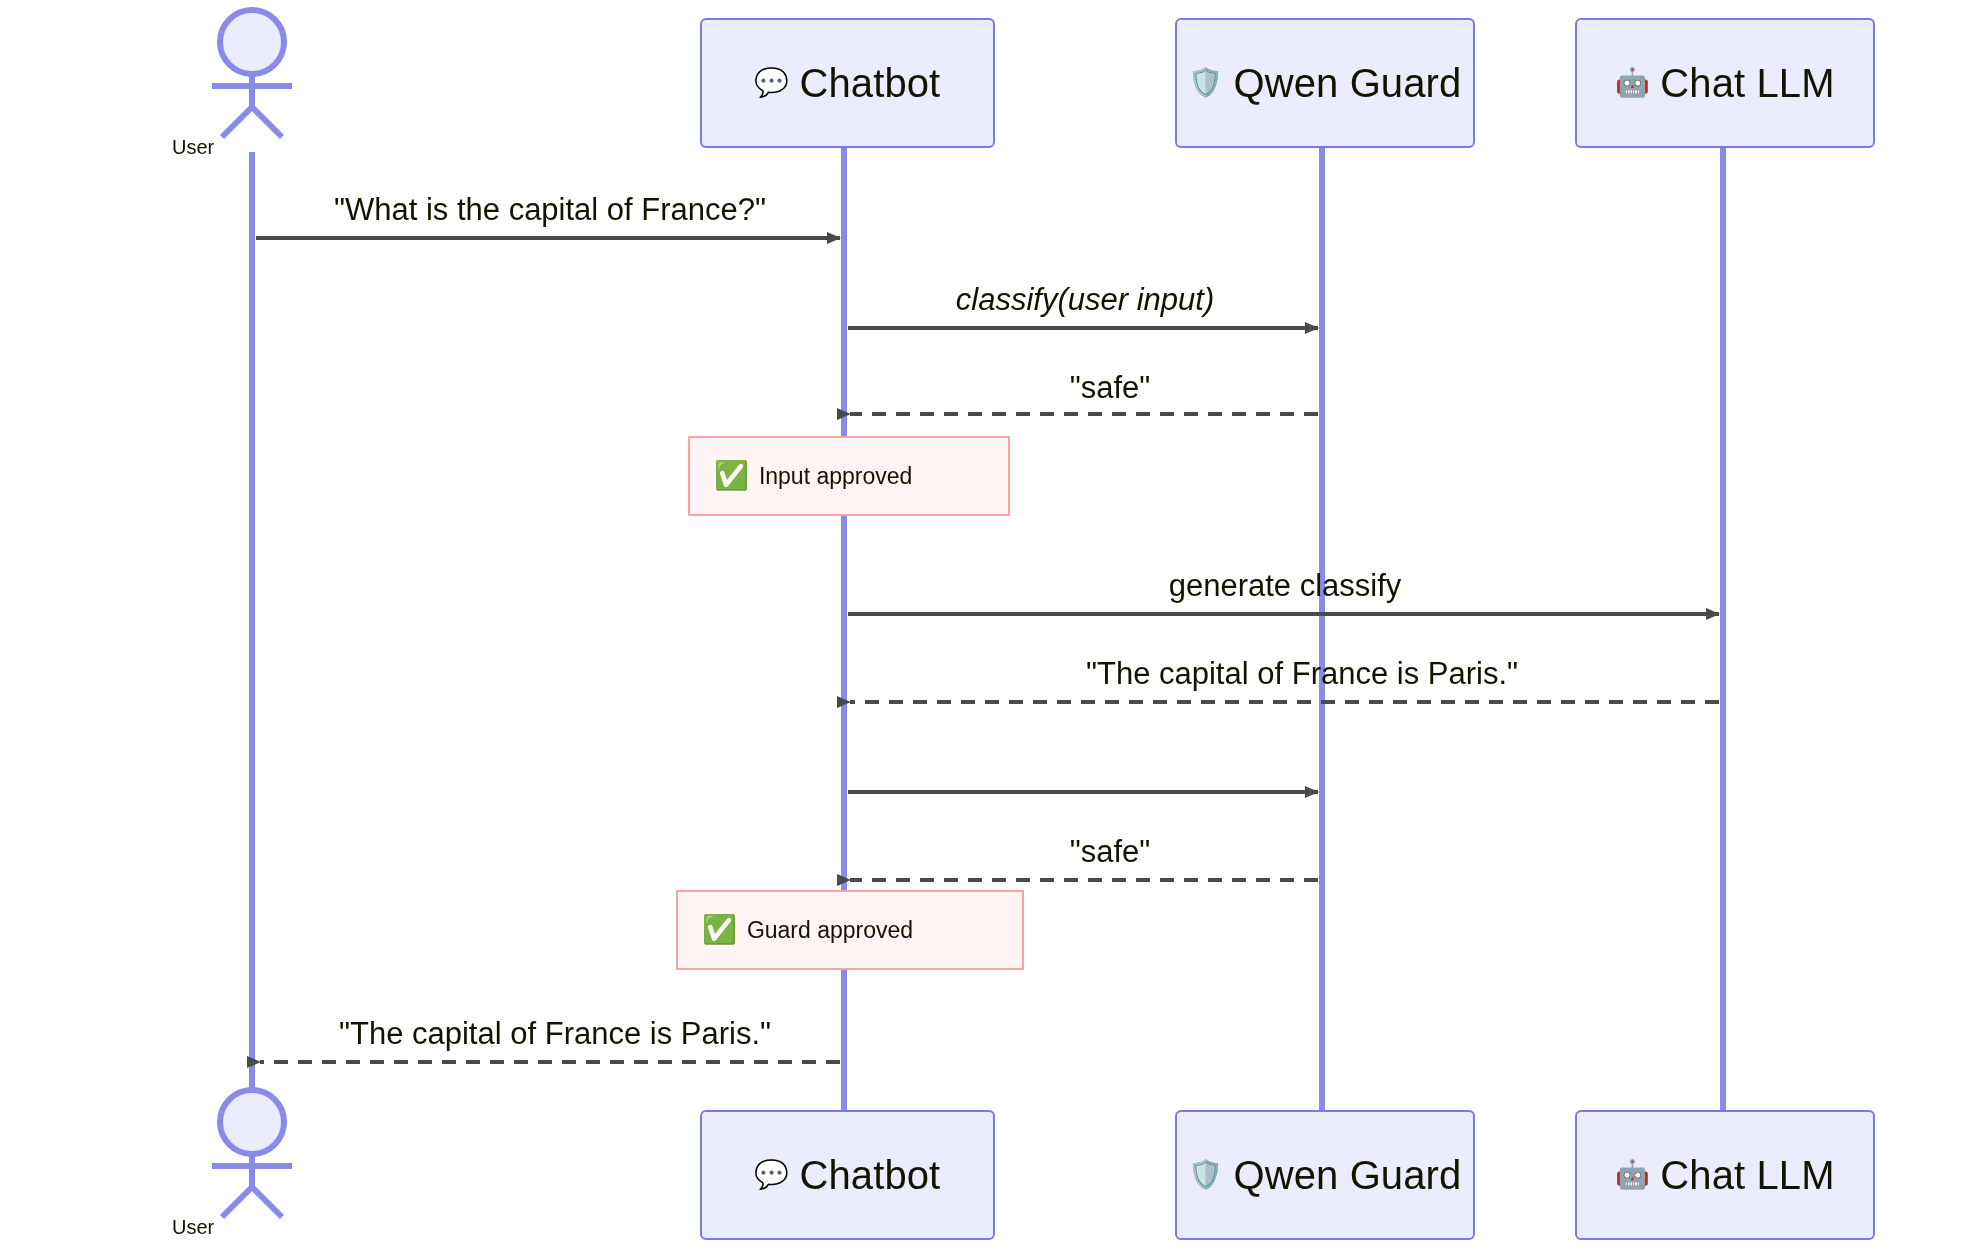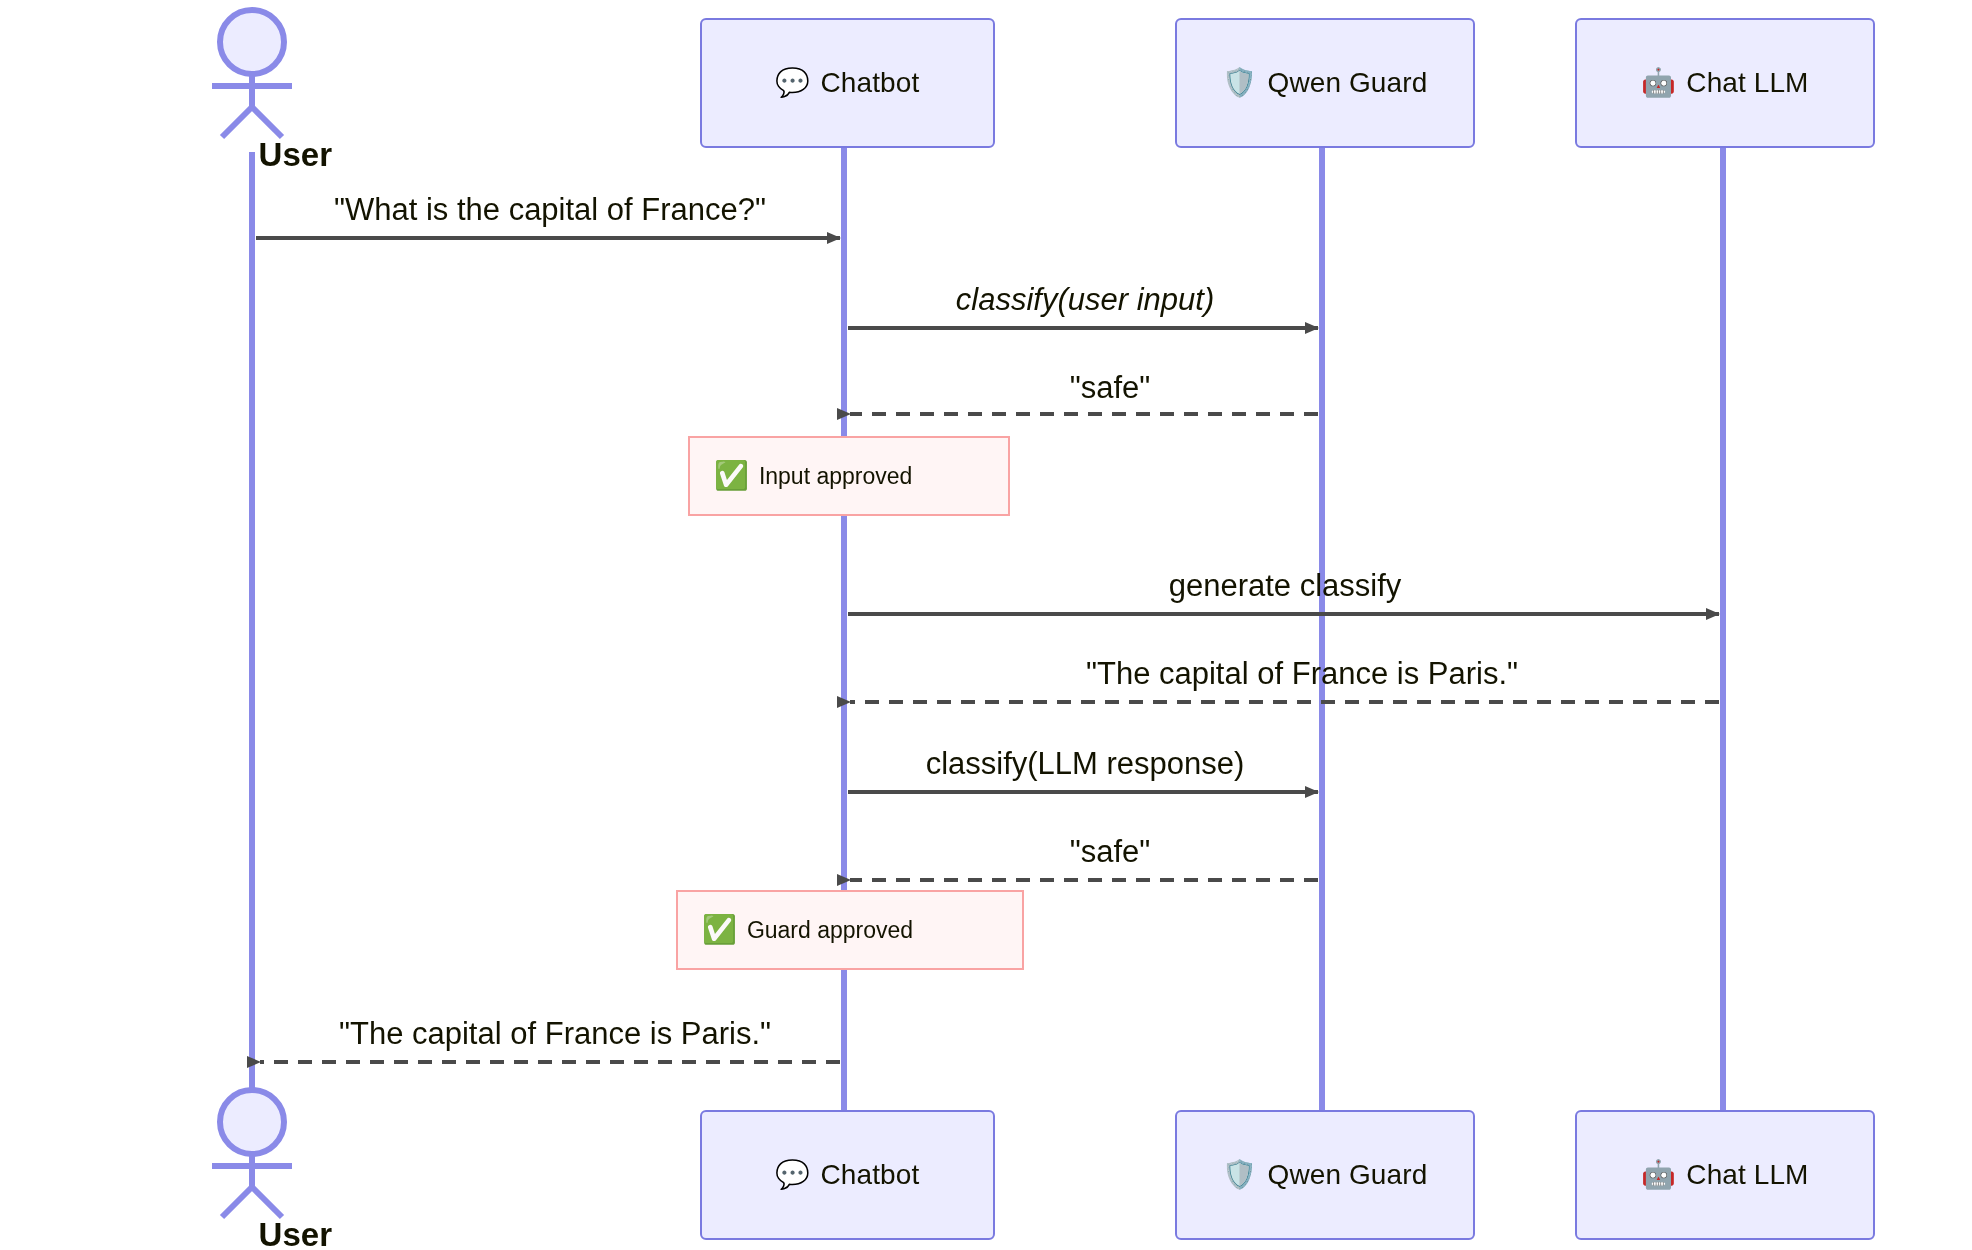--- a/index.html
+++ b/index.html
@@ -32,36 +32,35 @@
     box-sizing: border-box;
     background: #ECECFF;
     border: 2px solid #7A7AE0;
     border-radius: 6px;
     display: flex;
     align-items: center;
     justify-content: center;
     white-space: nowrap;
   }
   .participant-label {
-    font-size: 28px;
+    font-size: 40px;
     color: #131300;
     letter-spacing: 0.1px;
   }
   .participant-emoji {
     font-size: 28px;
     margin-right: 10px;
     line-height: 1;
   }
   .actor-name {
     position: absolute;
-    font-size: 33px;
-    color: #131300;
-    text-align: right;
-    white-space: nowrap;
-    font-weight: bold;
+    font-size: 20px;
+    color: #131300;
+    text-align: left;
+    white-space: nowrap;
   }
 
   
   .note-box {
     position: absolute;
     box-sizing: border-box;
     background: #FFF5F5;
     border: 2px solid #F9A3A3;
     display: flex;
     align-items: center;
@@ -187,19 +186,18 @@
   <div class="msg-label" style="left:550px; top:192px;">"What is the capital of France?"</div>
 
   <div class="msg-label" style="left:1085px; top:282px;font-style:italic;">classify(user input)</div>
 
   <div class="msg-label" style="left:1110px; top:370px;">"safe"</div>
 
   <div class="msg-label" style="left:1285px; top:568px;">generate classify</div>
 
   <div class="msg-label" style="left:1302px; top:656px;">"The capital of France is Paris."</div>
 
-  <div class="msg-label" style="left:1085px; top:746px;">classify(LLM response)</div>
 
   <div class="msg-label" style="left:1110px; top:834px;">"safe"</div>
 
   <div class="msg-label" style="left:555px; top:1016px;">"The capital of France is Paris."</div>
 
 </div>
 
 </body></html>

